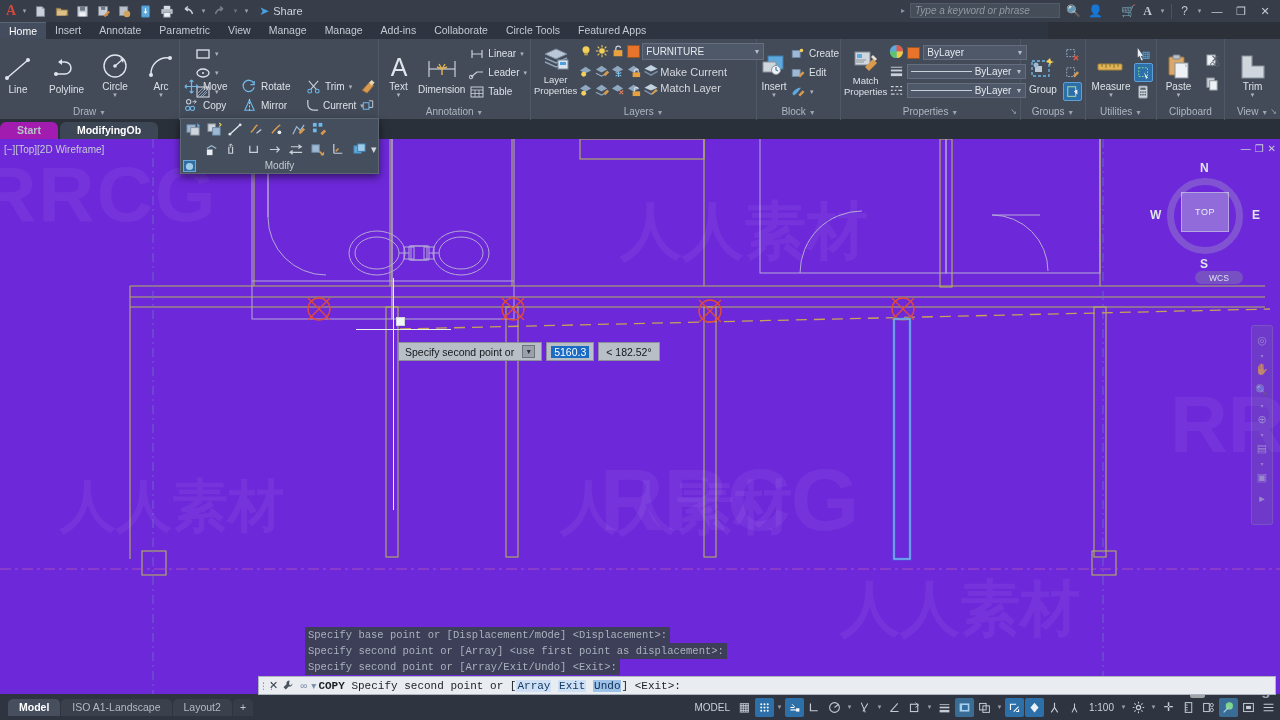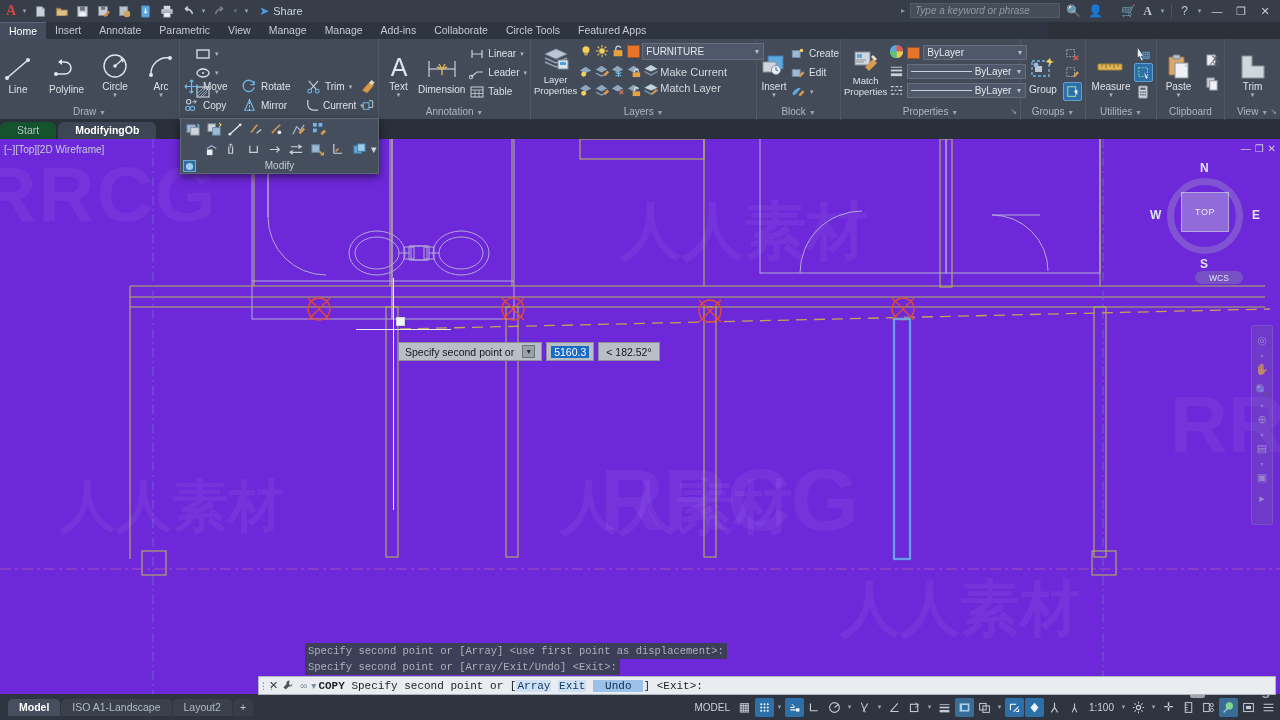--- a/index.html
+++ b/index.html
@@ -86,21 +86,21 @@
   .mf-title { position:absolute; left:0; right:0; bottom:0; height:14px; text-align:center;
     font-size:10px; color:#c3cad3; line-height:13px; }
   .mf-corner { position:absolute; left:2px; bottom:1px; width:13px; height:12px;
     background:#2f6da3; border:1px solid #6fa6d8; display:flex; align-items:center;
     justify-content:center; }
 
   
   .filetabs { position:absolute; left:0; top:120px; width:1280px; height:19px;
     background:#2a3039; display:flex; align-items:flex-end; }
   .ftab { height:17px; padding:0 17px; line-height:16px; font-size:10.5px; color:#b9c0ca;
-    background:#14532d; border-radius:6px 6px 0 0; margin-right:2px; }
+    background:#a21caf; border-radius:6px 6px 0 0; margin-right:2px;font-weight:bold; }
   .ftab.active { background:#3d4655; color:#fff; font-weight:bold; }
 
   
   .canvas {
     position:absolute; left:0; top:139px; width:1280px; height:555px;
     background:#6d28d9; overflow:hidden;
   }
   .vp-label { position:absolute; left:4px; top:5px; font-size:10px; color:#c6ccd4; z-index:5; }
   .vp-ctrls { position:absolute; right:4px; top:4px; display:flex; gap:4px; z-index:5;
     color:#c6ccd4; font-size:10px; }
@@ -160,21 +160,21 @@
   .cmd-hist div { background:rgba(57,64,76,.92); color:#aab2bd; padding:0 3px; display:inline-block; }
   .cmdbar { position:absolute; left:258px; top:676px; width:1018px; height:19px;
     background:#e9ecf0; border:1px solid #aeb5be; display:flex; align-items:center; z-index:30; }
   .cmd-grip { width:7px; color:#6b7480; font-size:9px; text-align:center; letter-spacing:-1px; }
   .cmd-x { color:#3b424c; font-size:11px; padding:0 3px; }
   .cmd-wr { color:#3b424c; font-size:11px; padding:0 4px 0 1px; }
   .cmd-prompt-ic { color:#7b8fa8; font-size:10px; padding:0 2px; }
   .cmd-txt { font-family:"Liberation Mono", monospace; font-size:11px; color:#1b1f25;
     white-space:nowrap; }
   .cmd-kw { background:#cfe0f5; color:#143a66; padding:0 1px; }
-  .cmd-kw2 { background:#9dc2ea; color:#0f2d52; padding:0 12px; }
+  .cmd-kw2 { background:#9dc2ea; color:#0f2d52; padding:0 1px; }
 
   
   .statusbar { position:absolute; left:0; top:694px; width:1280px; height:26px;
     background:#2f3540; display:flex; align-items:center; }
   .layout-tabs { display:flex; align-items:center; height:26px; padding-left:8px; gap:1px; }
   .ltab { padding:0 11px; height:17px; line-height:16px; font-size:10.5px; color:#b3bac4;
     background:#3a414d; border-radius:5px 5px 0 0; }
   .ltab.active { background:#474f5e; color:#fff; font-weight:bold; }
   .ltab.plus { padding:0 7px; color:#c3cad3; background:#363d49; }
   .sb-right { position:absolute; right:2px; top:0; height:26px; display:flex; align-items:center; gap:1px; }
@@ -1166,21 +1166,21 @@
       <span>Specify second point or</span>
       <span class="dyn-icon">▾</span>
     </div>
     <div class="dyn-val">
       <span class="hl">5160.3</span>
     </div>
     <div class="dyn-ang">&lt; 182.52°</div>
   </div>
 
   <div class="cmd-hist">
-    <br>
+    <div>Specify base point or [Displacement/mOde] &lt;Displacement&gt;:</div><br>
     <div>Specify second point or [Array] &lt;use first point as displacement&gt;:</div><br>
     <div>Specify second point or [Array/Exit/Undo] &lt;Exit&gt;:</div>
   </div>
 
   <div class="cmdbar">
     <span class="cmd-grip">⋮⋮</span>
     <span class="cmd-x">✕</span>
     <span class="cmd-wr">
       <svg width="12" height="12" viewBox="0 0 16 16">
           <path d="M10 2a4 4 0 0 0-4 5L2 11l3 3 4-4a4 4 0 0 0 5-4l-2.5 2.5L10 8l-.5-2z" fill="#4a5260"></path>

